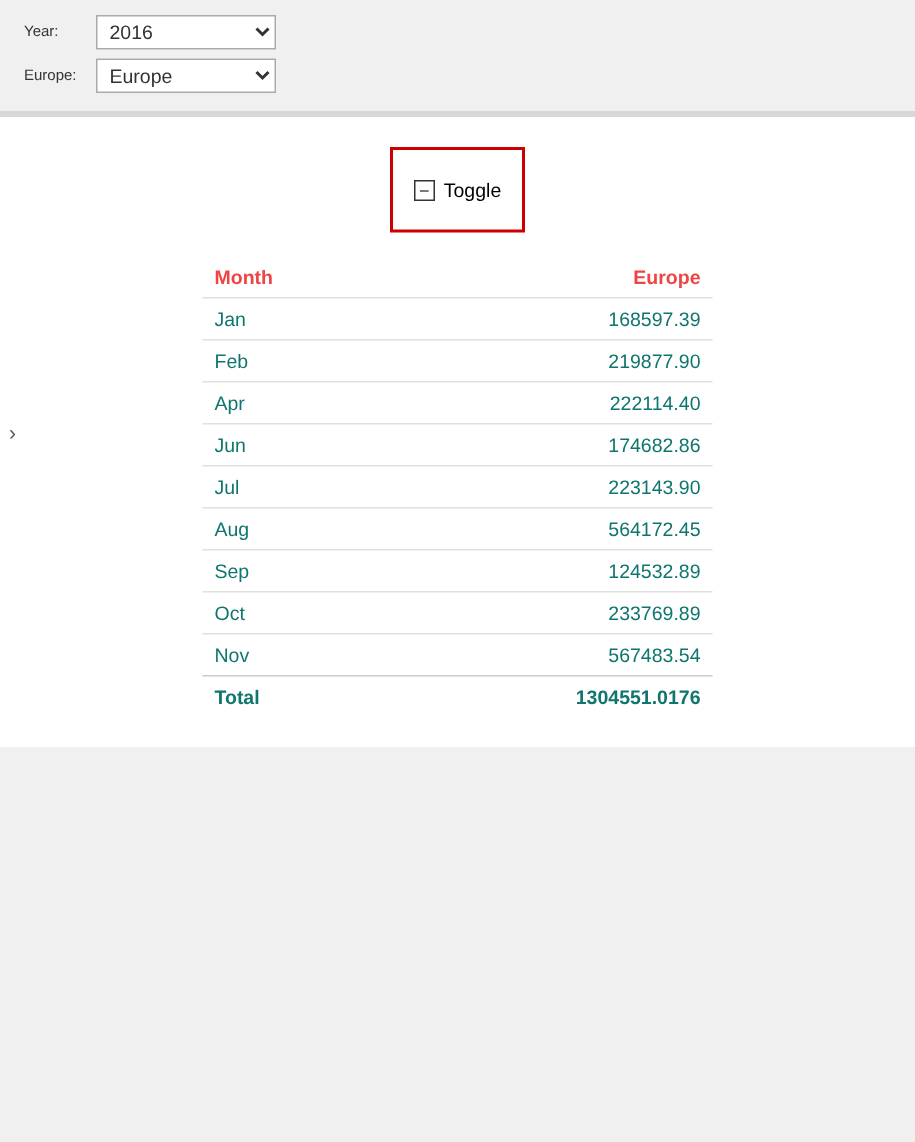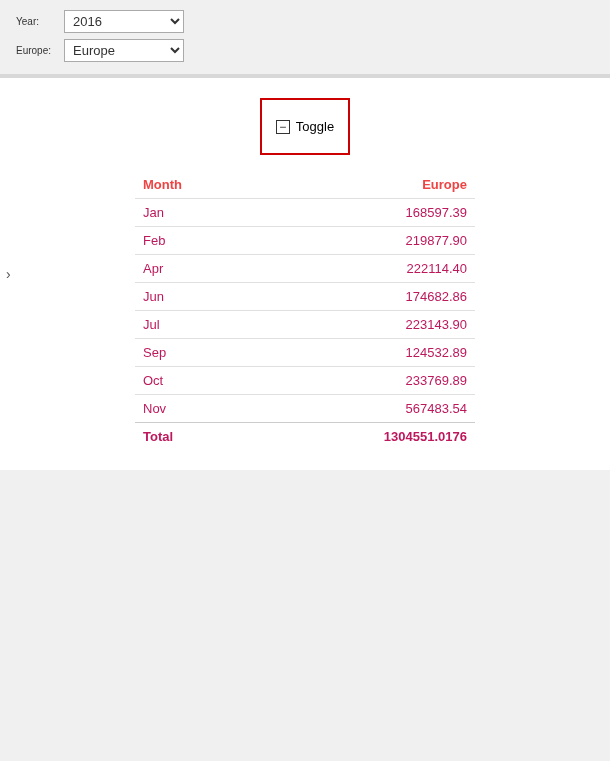--- a/index.html
+++ b/index.html
@@ -110,21 +110,21 @@
     }
 
     .data-table th.sales-col {
       text-align: right;
     }
 
     .data-table td {
       padding: 6px 8px;
       font-size: 13px;
       border-top: 1px solid #e0e0e0;
-      color: #be185d;
+      color: #0f766e;
     }
 
     .data-table td.sales-val {
       text-align: right;
     }
 
     .data-table tr.total-row td {
       font-weight: 700;
       border-top: 1px solid #ccc;
       margin-top: 40px;
@@ -198,20 +198,24 @@
         </tr>
         <tr>
           <td>Jun</td>
           <td class="sales-val">174682.86</td>
         </tr>
         <tr>
           <td>Jul</td>
           <td class="sales-val">223143.90</td>
         </tr>
         <tr>
+          <td>Aug</td>
+          <td class="sales-val">564172.45</td>
+        </tr>
+        <tr>
           <td>Sep</td>
           <td class="sales-val">124532.89</td>
         </tr>
         <tr>
           <td>Oct</td>
           <td class="sales-val">233769.89</td>
         </tr>
         <tr>
           <td>Nov</td>
           <td class="sales-val">567483.54</td>

